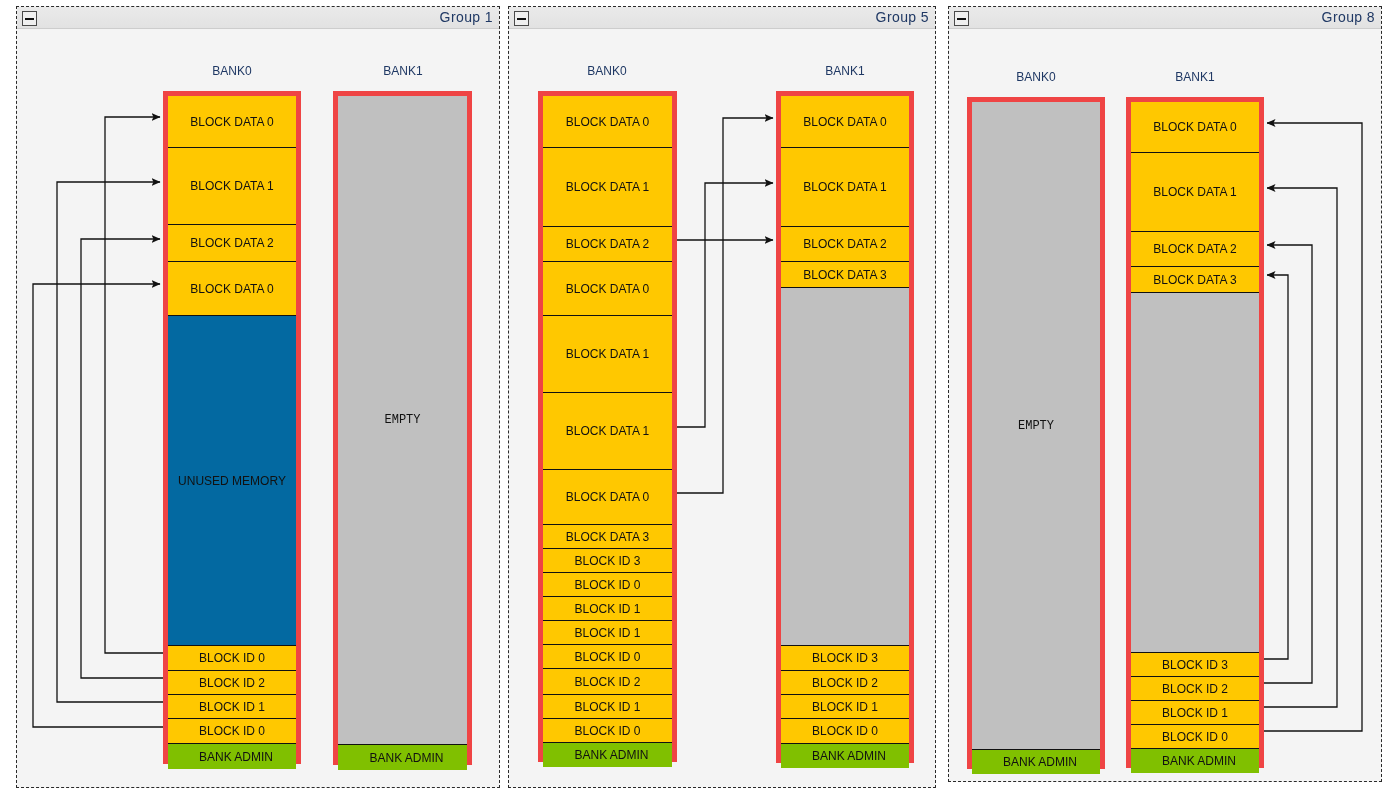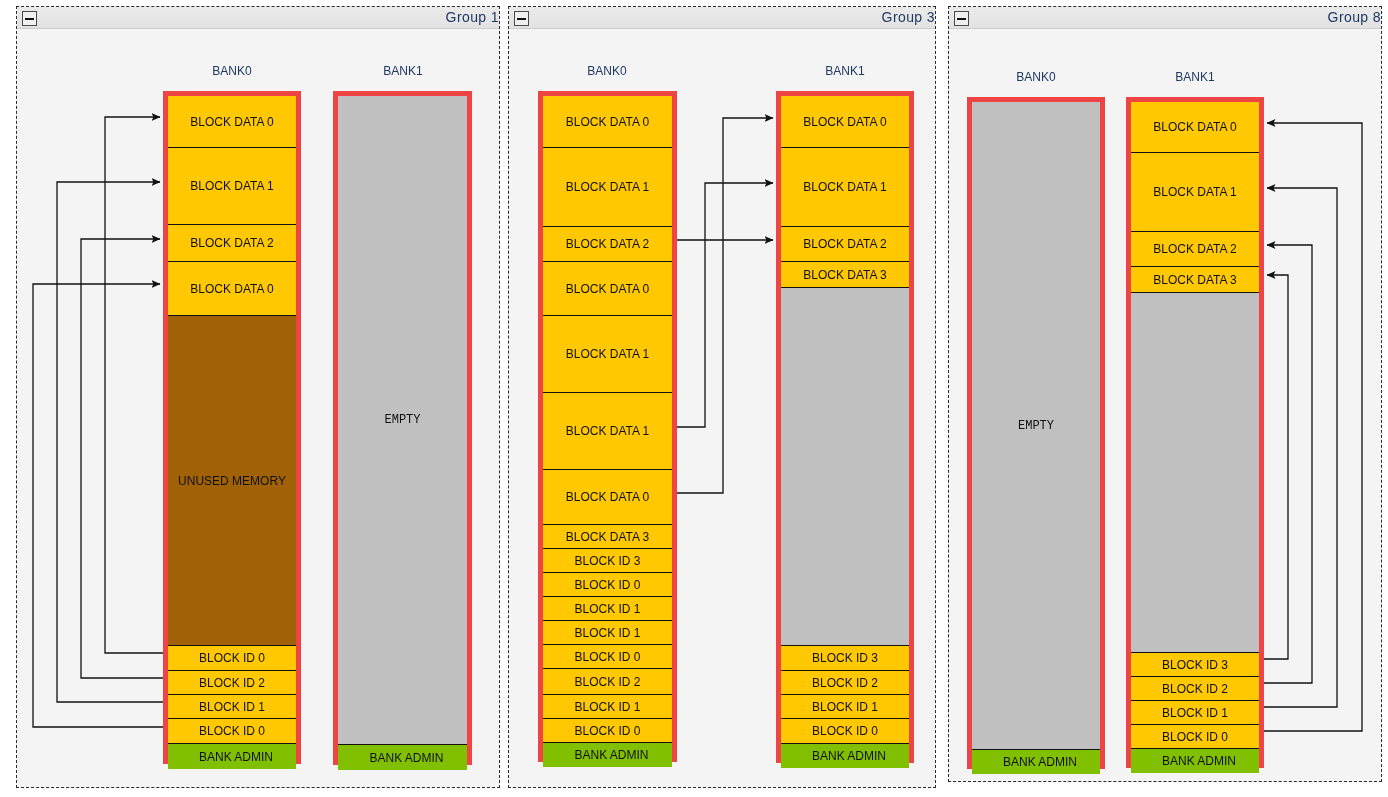--- a/index.html
+++ b/index.html
@@ -18,21 +18,21 @@
     border:1px dashed #2a2a2a;
     box-sizing:border-box;
   }
   .group-header{
     position:absolute;left:0;top:0;right:0;height:22px;
     background:linear-gradient(to bottom,#eaeaea,#e2e2e2);
     border-bottom:1px solid #cdcdcd;
     box-sizing:border-box;
   }
   .group-title{
-    position:absolute;right:0;top:2px;
+    position:absolute;right:6px;top:2px;
     font-size:14px;color:#1f3864;
     letter-spacing:.4px;
     white-space:nowrap;
   }
   .collapse-btn{
     position:absolute;left:5px;top:4px;
     width:15px;height:15px;
     background:#f0f0f0;
     border:1px solid #4a4a4a;
     box-sizing:border-box;
@@ -58,21 +58,21 @@
     position:absolute;left:0;right:0;
     box-sizing:border-box;
     display:flex;align-items:center;justify-content:center;
     font-size:12px;color:#111;
     white-space:nowrap;
   }
   .cell.data{background:#ffc800;border-bottom:1px solid #111;}
   .cell.id{background:#ffc800;border-bottom:1px solid #111;}
   .cell.empty{background:#c0c0c0;border-bottom:1px solid #111;font-family:Liberation Mono, monospace;}
   .cell.admin{background:#80c000;border-bottom:none;padding-left:8px;}
-  .cell.unused{background:#a16207;border-bottom:1px solid #111;}
+  .cell.unused{background:#0369a1;border-bottom:1px solid #111;}
 
   
   .arrows{position:absolute;left:0;top:0;width:1388px;height:797px;pointer-events:none;}
 </style>
 </head>
 <body>
 
 <div class="canvas">
 
   <div class="group" style="left:16px;top:6px;width:484px;height:782px;">
@@ -97,21 +97,21 @@
 
   <div class="bank-label" style="left:318px;top:64px;width:170px;">BANK1</div>
   <div class="bank" style="left:333px;top:91px;width:139px;height:674px;">
     <div class="cell empty" style="top:0px;height:649px;">EMPTY</div>
     <div class="cell admin" style="top:649px;height:25px;">BANK ADMIN</div>
   </div>
 
   <div class="group" style="left:508px;top:6px;width:428px;height:782px;">
     <div class="group-header"></div>
     <div class="collapse-btn"></div>
-    <div class="group-title">Group 3</div>
+    <div class="group-title">Group 5</div>
   </div>
 
   <div class="bank-label" style="left:522px;top:64px;width:170px;">BANK0</div>
   <div class="bank" style="left:538px;top:91px;width:139px;height:671px;">
     <div class="cell data" style="top:0px;height:52px;">BLOCK DATA 0</div>
     <div class="cell data" style="top:52px;height:79px;">BLOCK DATA 1</div>
     <div class="cell data" style="top:131px;height:35px;">BLOCK DATA 2</div>
     <div class="cell data" style="top:166px;height:54px;">BLOCK DATA 0</div>
     <div class="cell data" style="top:220px;height:77px;">BLOCK DATA 1</div>
     <div class="cell data" style="top:297px;height:77px;">BLOCK DATA 1</div>

